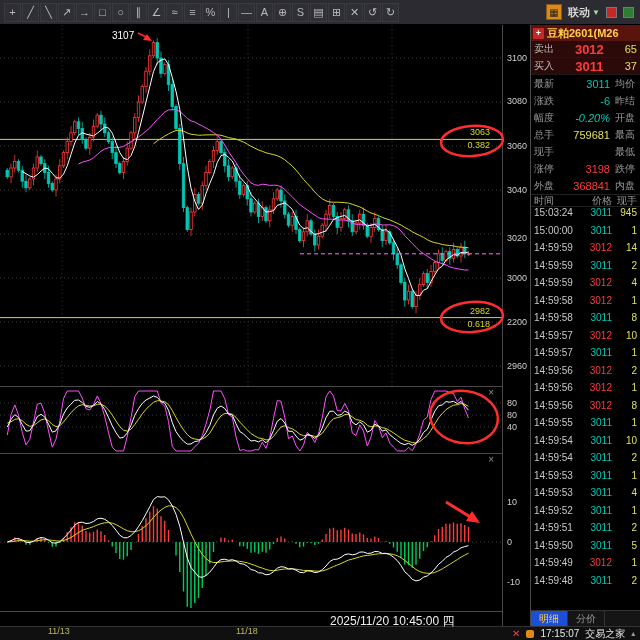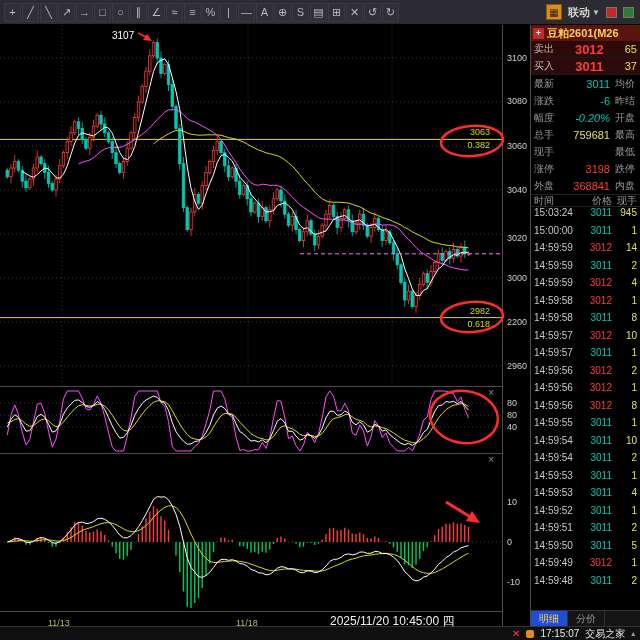--- a/index.html
+++ b/index.html
@@ -18,21 +18,21 @@
 .btn-red{width:11px;height:11px;background:#c62828;border:1px solid #777;cursor:pointer;}
 .btn-green{width:11px;height:11px;background:#2e7d32;border:1px solid #777;cursor:pointer;}
 
 .main{display:flex;height:601px;flex:0 0 601px;}
 .chart-col{position:relative;width:530px;height:601px;background:#000;}
 .panel{position:relative;width:503px;border-right:1px solid #4a4a4a;background:#000;}
 .panel.price{height:361px;}
 .panel.osc{height:67px;border-top:1px solid #4a4a4a;}
 .panel.macd{height:158px;border-top:1px solid #4a4a4a;}
 .xaxis{position:relative;width:503px;height:15px;border-top:1px solid #4a4a4a;border-right:1px solid #4a4a4a;}
-.xlbl{position:absolute;top:6px;color:#b9b96a;font-size:9px;}
+.xlbl{position:absolute;top:14px;color:#b9b96a;font-size:9px;}
 .xtime{position:absolute;top:1px;color:#f0f0f0;font-size:12px;white-space:nowrap;}
 .yaxis{position:absolute;left:504px;top:0;width:26px;height:601px;}
 .ytick{position:absolute;left:3px;color:#cfcfcf;font-size:9px;line-height:10px;}
 .closex{position:absolute;top:1px;right:8px;color:#909090;font-size:10px;line-height:10px;cursor:pointer;z-index:3;}
 .annotations{position:absolute;left:0;top:0;pointer-events:none;z-index:9;}
 
 .quote{width:110px;height:601px;background:#000;border-left:1px solid #4a4a4a;display:flex;flex-direction:column;font-size:10px;}
 .q-title{height:16px;flex:0 0 16px;background:#5a140e;color:#ffcf4d;font-weight:bold;font-size:11px;display:flex;align-items:center;gap:3px;padding:0 2px;cursor:pointer;white-space:nowrap;overflow:hidden;}
 .q-ico{width:11px;height:11px;flex:0 0 11px;background:#c62828;color:#fff;font-size:9px;line-height:11px;text-align:center;}
 .q-sell,.q-buy{height:17px;flex:0 0 17px;background:#2d0a0a;display:flex;align-items:center;padding:0 3px;border-bottom:1px solid #1a1a1a;cursor:pointer;}

